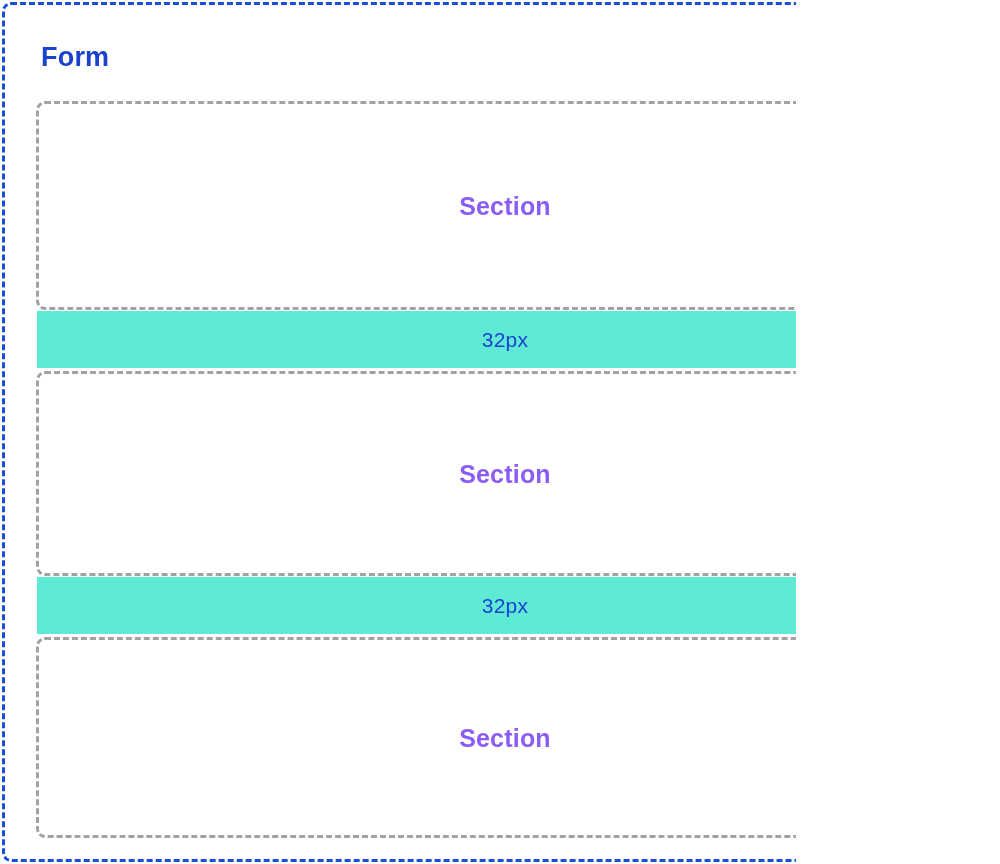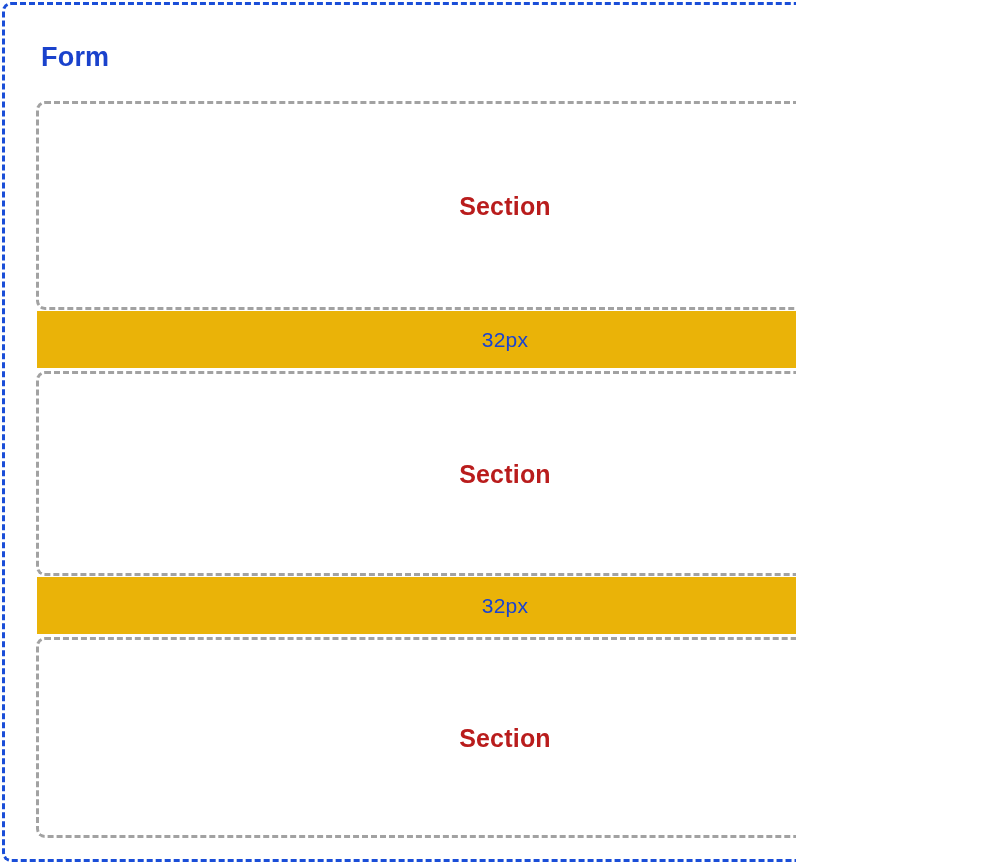--- a/index.html
+++ b/index.html
@@ -72,34 +72,34 @@
     justify-content: center;
   }
   .section-box.s1 { top: 0px;   height: 209px; }
   .section-box.s2 { top: 270px; height: 205px; }
   .section-box.s3 { top: 536px; height: 201px; }
 
   .section-label {
     font-size: 25px;
     font-weight: bold;
     line-height: 30px;
-    color: #b91c1c;
+    color: #8b5cf6;
     letter-spacing: 0.2px;
     white-space: nowrap;
     user-select: none;
   }
 
   
   .spacer-band {
     position: absolute;
     left: 1px;
     width: 936px;
     height: 57px;
     box-sizing: border-box;
-    background: #eab308;
+    background: #5eead4;
     display: flex;
     align-items: center;
     justify-content: center;
   }
   .spacer-band.b1 { top: 210px; }
   .spacer-band.b2 { top: 476px; }
 
   .spacer-label {
     font-size: 21px;
     font-weight: normal;

